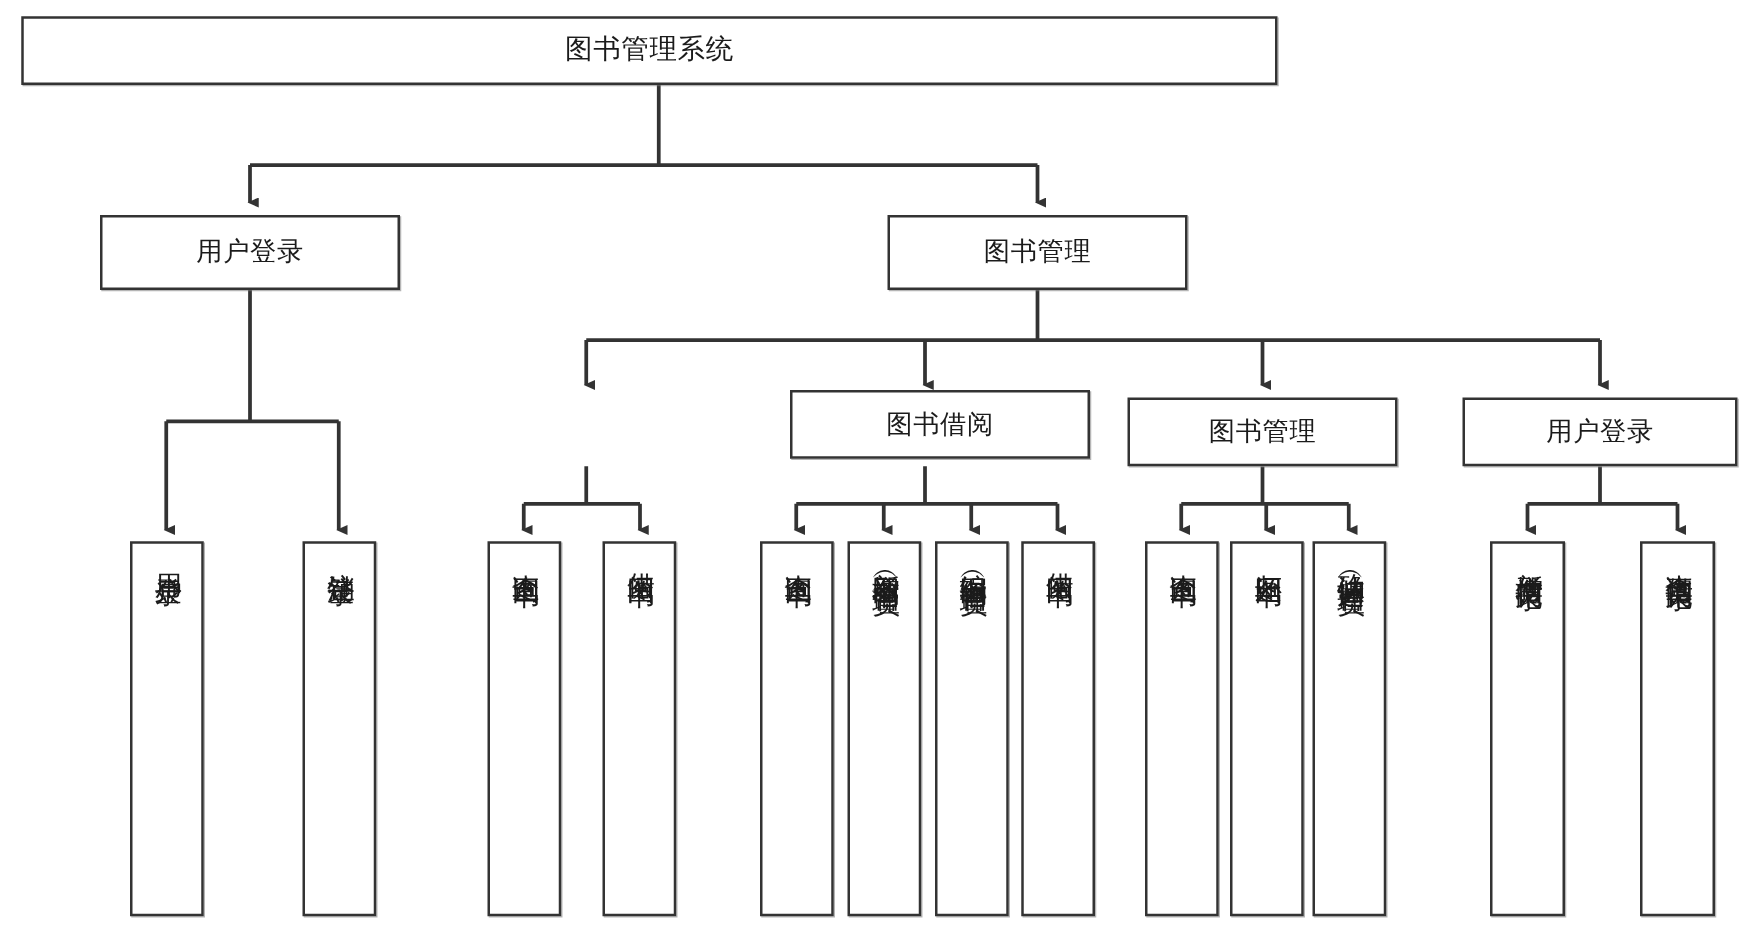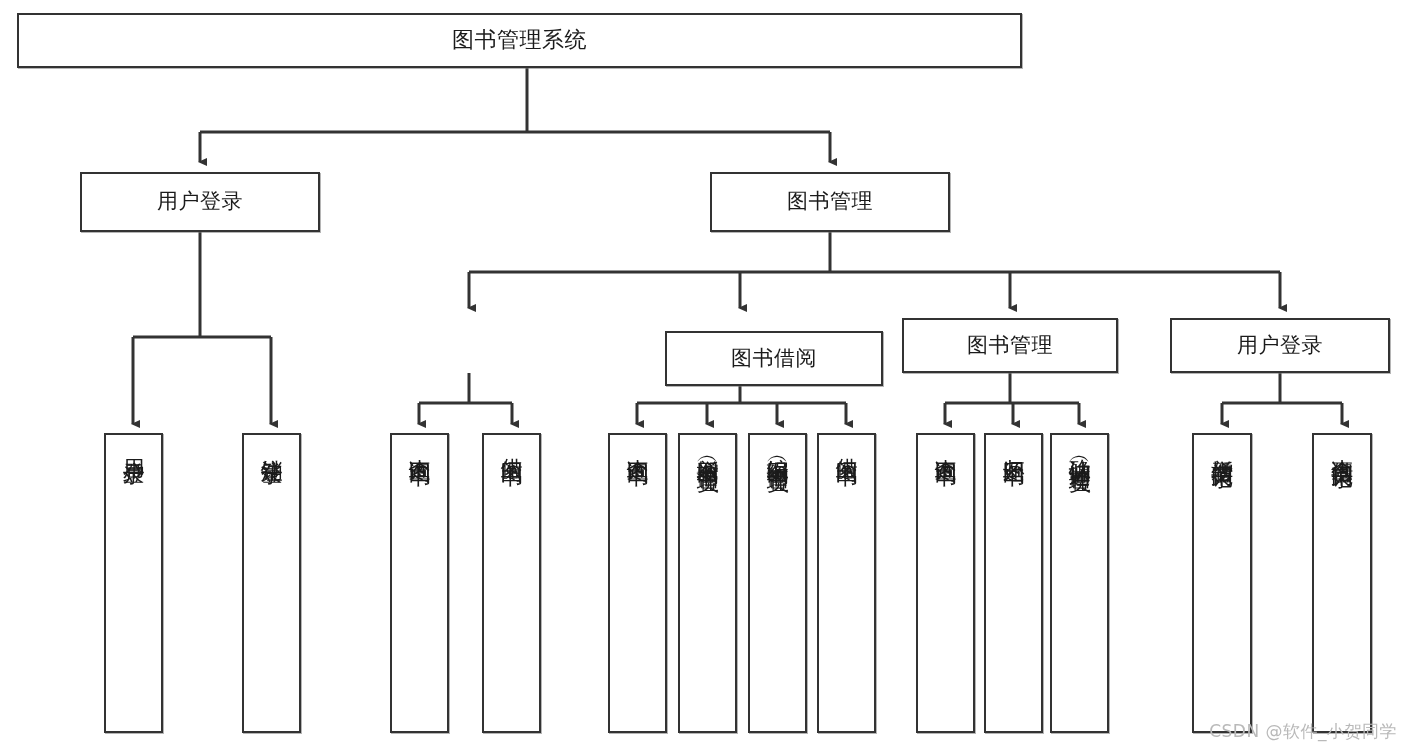--- a/index.html
+++ b/index.html
@@ -130,21 +130,21 @@
     <span class="node-label">图书管理系统</span>
   </div>
 
   <div class="node horiz" style="left:80px; top:172px; width:240px; height:60px;">
     <span class="node-label">用户登录</span>
   </div>
   <div class="node horiz" style="left:710px; top:172px; width:240px; height:60px;">
     <span class="node-label">图书管理</span>
   </div>
 
-  <div class="node horiz" style="left:632px; top:331px; width:218px; height:55px;margin-left:33px;">
+  <div class="node horiz" style="left:632px; top:312px; width:240px; height:55px;">
     <span class="node-label">图书借阅</span>
   </div>
   <div class="node horiz" style="left:902px; top:318px; width:216px; height:55px;">
     <span class="node-label">图书管理</span>
   </div>
   <div class="node horiz" style="left:1170px; top:318px; width:220px; height:55px;">
     <span class="node-label">用户登录</span>
   </div>
 
   <div class="node vert" style="left:104px; top:433px; width:59px; height:300px;">
@@ -184,15 +184,14 @@
     <span class="node-label">确认归还（管理员）</span>
   </div>
 
   <div class="node vert" style="left:1192px; top:433px; width:60px; height:300px;">
     <span class="node-label">新增借阅记录</span>
   </div>
   <div class="node vert" style="left:1312px; top:433px; width:60px; height:300px;">
     <span class="node-label">查询借阅记录</span>
   </div>
 
-  <div class="watermark">CSDN @软件_小贺同学</div>
 
 </div>
 
 </body></html>

